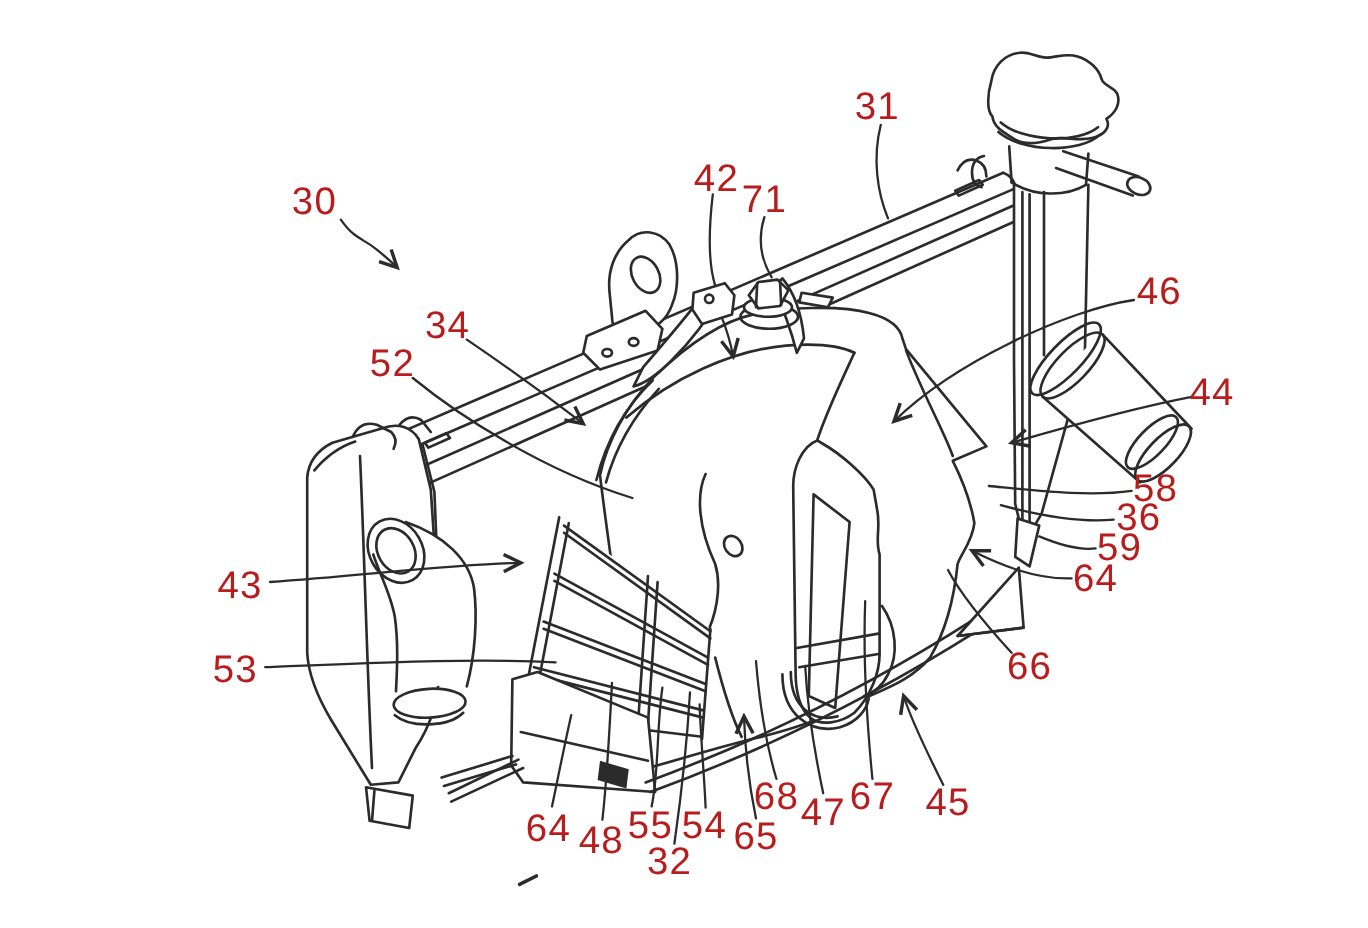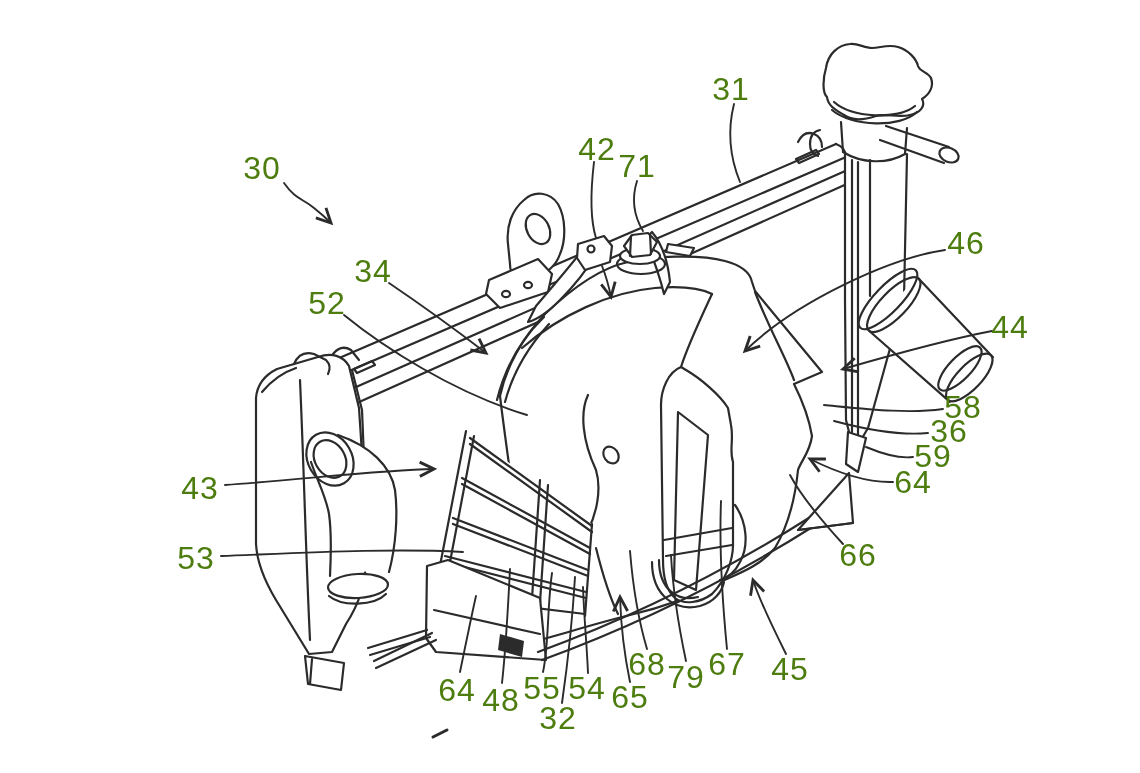--- a/index.html
+++ b/index.html
@@ -1,20 +1,20 @@
 <!DOCTYPE html>
 <html><head>
 <meta charset="utf-8">
 <style>
   html,body{margin:0;padding:0;background:#ffffff;}
   .stage{position:relative;width:1140px;height:773px;background:#ffffff;overflow:hidden;
          font-family:"Liberation Sans", sans-serif;}
   .stage svg{position:absolute;left:0;top:0;}
   .ref-label{position:absolute;transform:translate(-50%,-50%);
-             font:400 32px "Liberation Sans", sans-serif;color:#4d7c0f;
+             font:400 32px "Liberation Sans", sans-serif;color:#b91c1c;
              letter-spacing:1px;white-space:nowrap;user-select:none;}
 </style>
 </head>
 <body>
 
 <div class="stage">
 
 <svg width="1140" height="773" viewBox="0 0 1140 773">
   <defs>
     <marker id="arw" viewBox="0 0 12 12" refX="10" refY="6" markerWidth="10" markerHeight="10" orient="auto-start-reverse">
@@ -224,16 +224,16 @@
   <div class="ref-label" style="left:933px;top:456px">59</div>
   <div class="ref-label" style="left:913px;top:482px">64</div>
   <div class="ref-label" style="left:858px;top:555px">66</div>
   <div class="ref-label" style="left:457px;top:690px">64</div>
   <div class="ref-label" style="left:501px;top:700px">48</div>
   <div class="ref-label" style="left:542px;top:688px">55</div>
   <div class="ref-label" style="left:558px;top:718px">32</div>
   <div class="ref-label" style="left:587px;top:688px">54</div>
   <div class="ref-label" style="left:630px;top:697px">65</div>
   <div class="ref-label" style="left:647px;top:664px">68</div>
-  <div class="ref-label" style="left:686px;top:677px">79</div>
+  <div class="ref-label" style="left:686px;top:677px">47</div>
   <div class="ref-label" style="left:727px;top:664px">67</div>
   <div class="ref-label" style="left:790px;top:669px">45</div>
 </div>
 
 </body></html>

